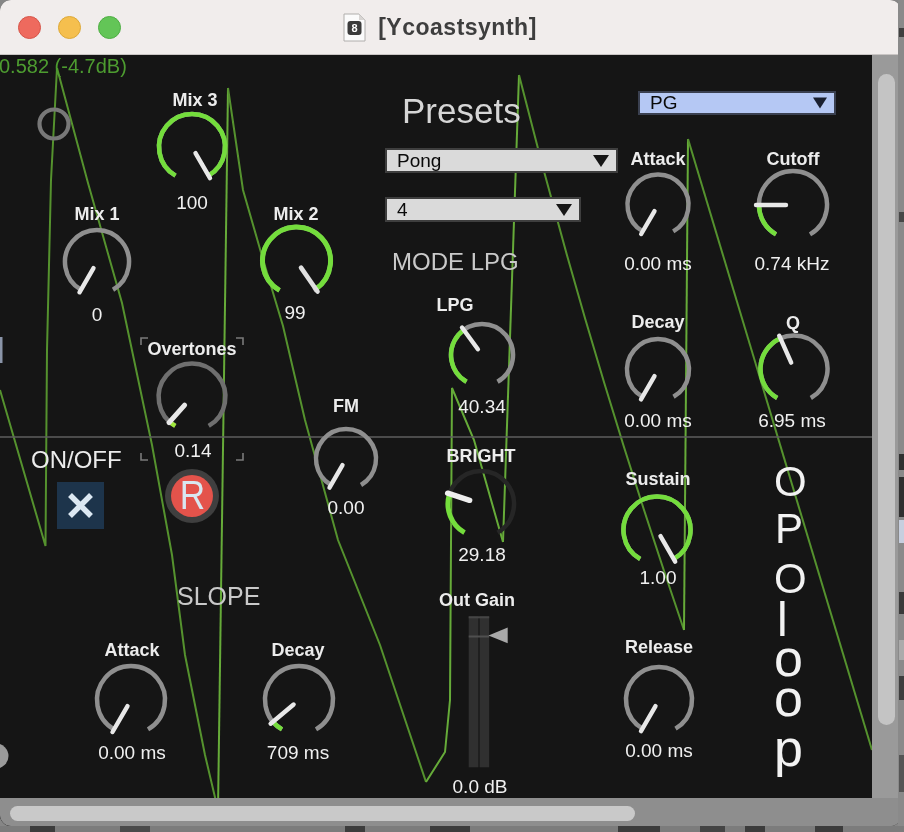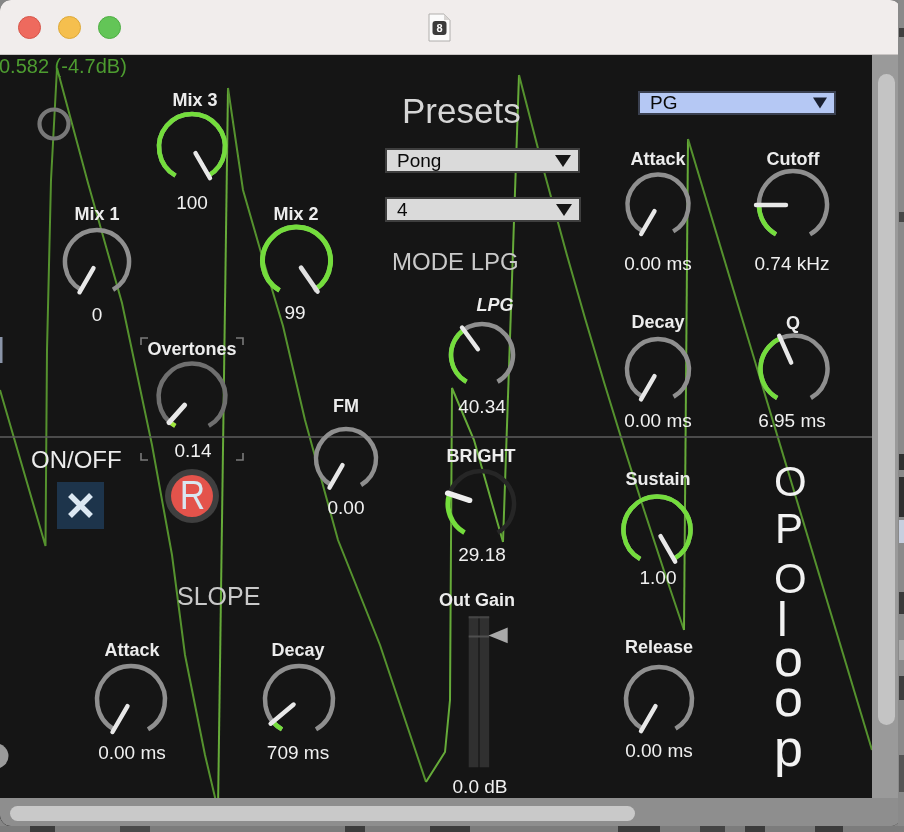--- a/index.html
+++ b/index.html
@@ -27,20 +27,21 @@
 <div id="desktop">
   <div id="window">
     <div id="titlebar"></div>
     <div id="title">
       <svg width="25" height="29" viewBox="0 0 25 29">
         <path d="M2,1 L17,1 L23,7 L23,28 L2,28 Z" fill="#fbfbfb" stroke="#b0aeac" stroke-width="1"></path>
         <path d="M17,1 L17,7 L23,7 Z" fill="#d8d5d3"></path>
         <rect x="5.5" y="8" width="14" height="14" rx="3" fill="#3b3b3b"></rect>
         <text x="12.5" y="19" font-size="11" font-weight="bold" fill="#ffffff" text-anchor="middle" font-family="Liberation Sans">8</text>
       </svg>
+      <span id="titletext">[Ycoastsynth]</span>
     </div>
     <div class="tl" style="left:18px; background:#ee6a5e; border:1px solid #d65549;"></div>
     <div class="tl" style="left:58px; background:#f5bf4e; border:1px solid #dda938;"></div>
     <div class="tl" style="left:98px; background:#63c557; border:1px solid #4eae43;"></div>
     <div id="content">
 <svg id="art" width="901" height="771" viewBox="0 0 901 771">
 
 <g fill="none" stroke="#55922e" stroke-width="2">
 <path d="M0,335 L45.5,491 L47,295 L51,125 L57,13"></path>
 <path d="M57,13 L88,128 L122,248 L152,390 L172,500 L185,600 L205,700 L218,755"></path>
@@ -142,21 +143,21 @@
 <div style="position:absolute; left:392px; top:193px; color:#c9c9c9; font-size:24px;">MODE LPG</div>
 <div style="position:absolute; left:402px; top:36px; color:#d6d6d6; font-size:35px;">Presets</div>
 <div style="position:absolute; left:31px; top:391px; color:#ececec; font-size:24px;">ON/OFF</div>
 <div style="position:absolute; left:177px; top:527px; color:#c9c9c9; font-size:25px;">SLOPE</div>
 
 <div class="lbl" style="left:195px; top:45px;">Mix 3</div>
 <div class="lbl" style="left:97px; top:159px;">Mix 1</div>
 <div class="lbl" style="left:296px; top:159px;">Mix 2</div>
 <div class="lbl" style="left:192px; top:294px;">Overtones</div>
 <div class="lbl" style="left:346px; top:351px;">FM</div>
-<div class="lbl" style="left:495px; top:250px;font-style:italic;">LPG</div>
+<div class="lbl" style="left:455px; top:250px;">LPG</div>
 <div class="lbl" style="left:481px; top:401px;">BRIGHT</div>
 <div class="lbl" style="left:658px; top:104px;">Attack</div>
 <div class="lbl" style="left:793px; top:104px;">Cutoff</div>
 <div class="lbl" style="left:658px; top:267px;">Decay</div>
 <div class="lbl" style="left:793px; top:268px;">Q</div>
 <div class="lbl" style="left:658px; top:424px;">Sustain</div>
 <div class="lbl" style="left:659px; top:592px;">Release</div>
 <div class="lbl" style="left:132px; top:595px;">Attack</div>
 <div class="lbl" style="left:298px; top:595px;">Decay</div>
 <div class="lbl" style="left:477px; top:545px;">Out Gain</div>
@@ -172,21 +173,21 @@
 <div class="val" style="left:792px; top:209px;">0.74 kHz</div>
 <div class="val" style="left:658px; top:366px;">0.00 ms</div>
 <div class="val" style="left:792px; top:366px;">6.95 ms</div>
 <div class="val" style="left:658px; top:523px;">1.00</div>
 <div class="val" style="left:659px; top:696px;">0.00 ms</div>
 <div class="val" style="left:132px; top:698px;">0.00 ms</div>
 <div class="val" style="left:298px; top:698px;">709 ms</div>
 <div class="val" style="left:480px; top:732px;text-align:center;">0.0 dB</div>
 
 <div class="menu" style="left:638px; top:36px; width:198px; height:24px; background:#b5c8f4; border-color:#3a4050;">PG<span class="arr" style="border-top-color:#1a2030; border-left-width:7px; border-right-width:7px; border-top-width:11px;"></span></div>
-<div class="menu" style="left:385px; top:93px; width:195px; height:25px;">Pong<span class="arr"></span></div>
+<div class="menu" style="left:385px; top:93px; width:233px; height:25px;">Pong<span class="arr"></span></div>
 <div class="menu" style="left:385px; top:142px; width:196px; height:25px;">4<span class="arr"></span></div>
 
 <div style="position:absolute; left:57px; top:427px; width:47px; height:47px; background:#1d344b;">
 <svg width="47" height="47">
             <path d="M13,13 L34,34 M34,13 L13,34" stroke="#dce8f2" stroke-width="5.5"></path>
           </svg>
 </div>
 
 <div style="position:absolute; left:165px; top:414px; width:54px; height:54px; border-radius:50%; background:#3f3f3f;"></div>
 <div style="position:absolute; left:171px; top:420px; width:42px; height:42px; border-radius:50%; background:#e4534b; display:flex; align-items:center; justify-content:center; color:#d9e7f0; font-size:40px; transform-origin:center;">

